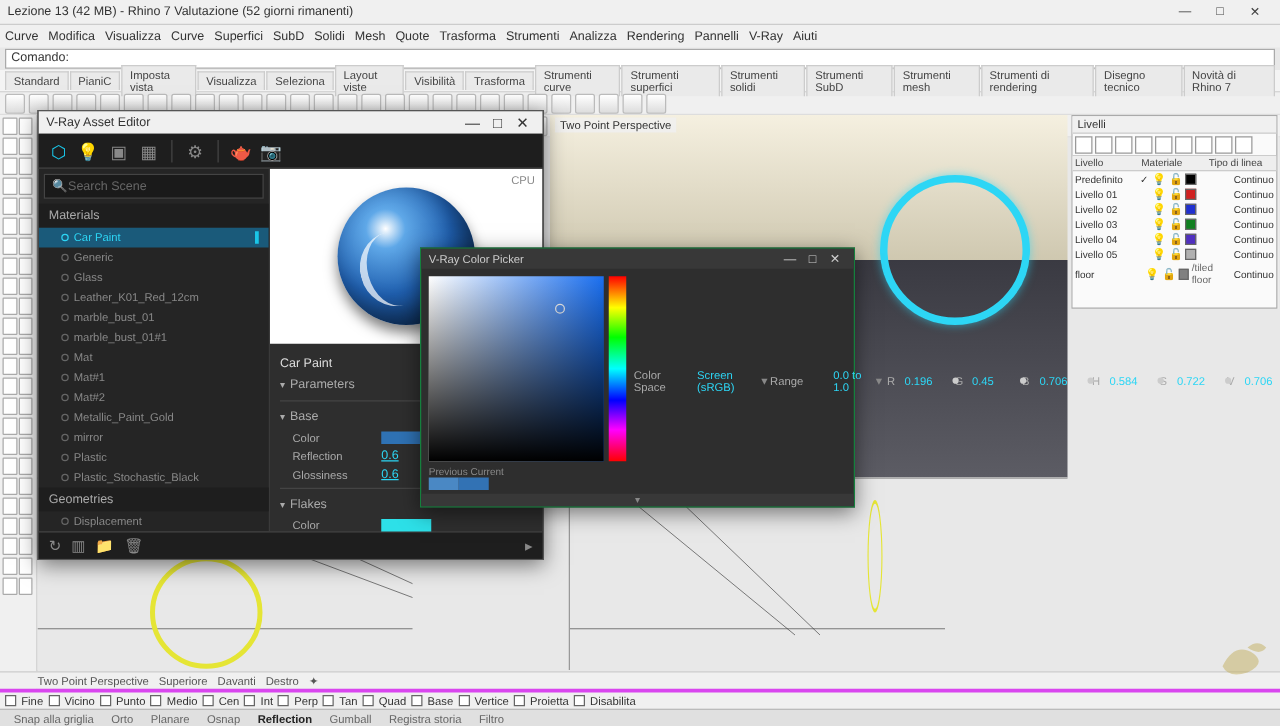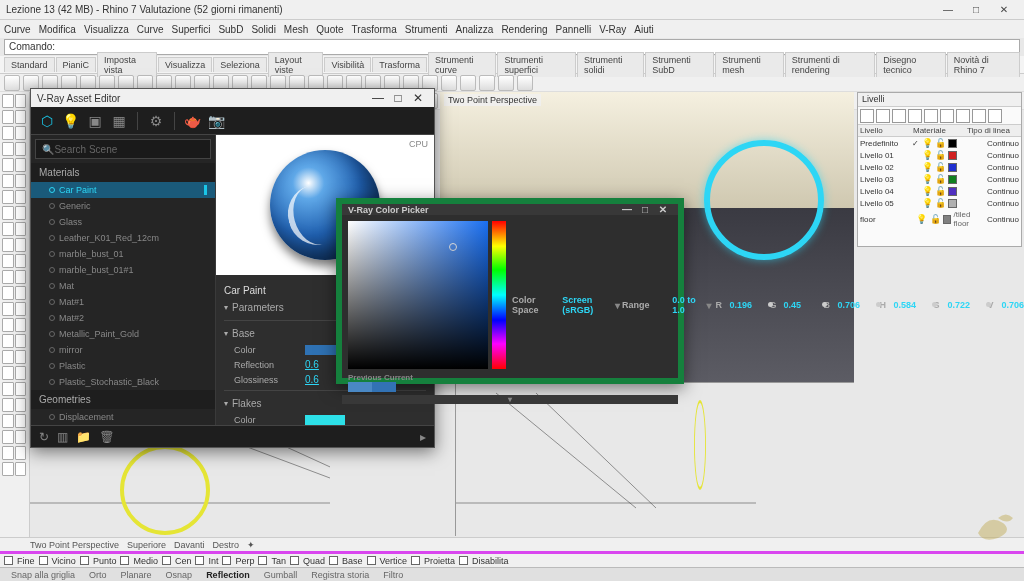--- a/index.html
+++ b/index.html
@@ -75,21 +75,21 @@
 .ae-row .lbl { width:65px; color:#aaa; font-size:9px; }
 .ae-row .swatch { width:40px; height:10px; }
 .ae-row .val { color:#2dd6f5; font-size:10px; width:30px;text-decoration:underline; }
 .ae-row .slider { width:60px; height:2px; background:#555; position:relative; }
 .ae-row .slider::after { content:''; position:absolute; width:6px; height:6px; background:#aaa; top:-2px; left:20%; border-radius:50%; }
 
 .ae-bottom { height:22px; background:#1e1e1e; border-top:1px solid #444; display:flex; align-items:center; gap:8px; padding:0 8px; }
 .ae-bottom .bic { color:#888; font-size:12px; }
 
 
-.color-picker { position:absolute; left:336px; top:198px; width:348px; height:186px; background:#2e2e2e; border:6px solid #15803d; box-shadow:0 4px 16px rgba(0,0,0,0.5); color:#ccc; font-size:10px; display:flex; flex-direction:column;font-weight:bold; }
+.color-picker { position:absolute; left:336px; top:198px; width:348px; height:208px; background:#2e2e2e; border:1px solid #15803d; box-shadow:0 4px 16px rgba(0,0,0,0.5); color:#ccc; font-size:10px; display:flex; flex-direction:column; }
 .cp-title { height:16px; background:#383838; display:flex; align-items:center; padding:0 6px; font-size:9px; color:#ccc; }
 .cp-title .spacer { flex:1; }
 .cp-title .wb { width:18px; text-align:center; font-size:10px; }
 .cp-body { flex:1; display:flex; gap:6px; padding:6px; }
 .cp-field { width:140px; height:148px; background:linear-gradient(to right, #fff, #1a6ff0); position:relative; }
 .cp-field::after { content:''; position:absolute; inset:0; background:linear-gradient(to bottom, transparent, #000); }
 .cp-field .marker { position:absolute; left:72%; top:15%; width:8px; height:8px; border:1px solid #fff; border-radius:50%; }
 .cp-hue { width:14px; height:148px; background:linear-gradient(to bottom,#f00,#ff0 17%,#0f0 33%,#0ff 50%,#00f 67%,#f0f 83%,#f00); }
 .cp-right { flex:1; display:flex; gap:2px; }
 .cp-drop { display:flex; gap:6px; align-items:center; padding:1px 0; }

